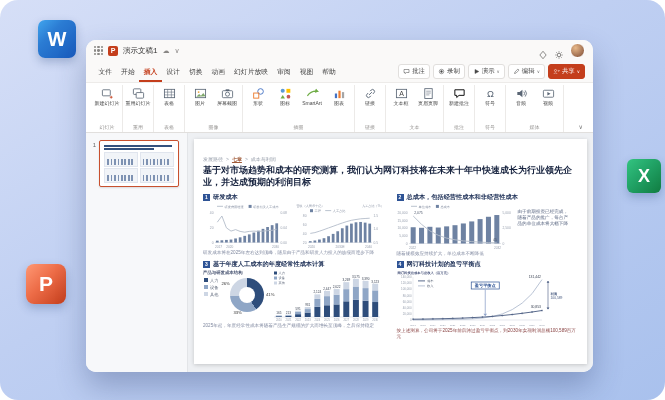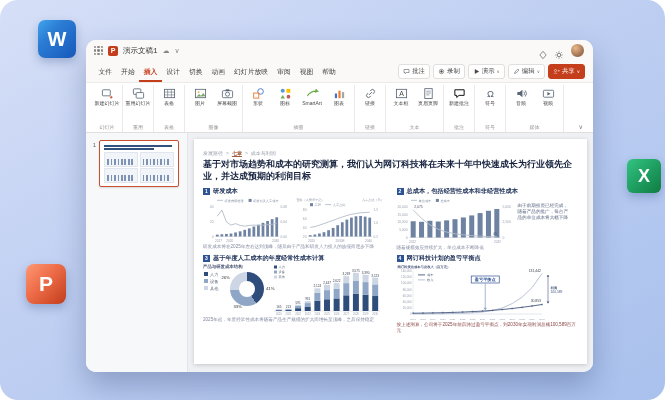--- a/index.html
+++ b/index.html
@@ -64,21 +64,21 @@
           display:flex;gap:3px;}
   .thumb-num{font-size:6px;color:#666;width:6px;text-align:right;margin-top:2px;}
   .thumb{width:78px;height:45px;background:#fff;border:1.5px solid #c8502e;border-radius:2px;
          position:relative;overflow:hidden;box-shadow:0 1px 2px rgba(0,0,0,.12);}
   .tl{position:absolute;left:4px;right:6px;height:1.5px;background:#33517e;}
   .tq{position:absolute;width:32px;height:13px;background:#f1f4f8;border:0.5px solid #e0e5ee;}
   .tq::after{content:"";position:absolute;left:2px;right:2px;bottom:1px;height:6px;
      background:repeating-linear-gradient(90deg,#7e92b2 0 1.5px,transparent 1.5px 3.5px);}
   .canvas{flex:1;position:relative;padding:6px 6px;display:flex;justify-content:center;}
   .slide{width:393px;height:225px;background:#fff;box-shadow:0 1px 4px rgba(0,0,0,.18);
-         padding:11px 9px;box-sizing:border-box;}
+         padding:17px 9px;box-sizing:border-box;}
   .crumb{font-size:5px;color:#9aa1ad;display:flex;gap:3px;}
   .crumb .mid{color:#a15c3a;font-weight:bold;text-decoration:underline;}
   .slide-title{margin-top:3px;font-size:9px;font-weight:bold;color:#17233f;line-height:1.32;}
   .panels{display:grid;grid-template-columns:1fr 1fr;column-gap:12px;row-gap:3px;margin-top:4px;}
   .panel-head{display:flex;align-items:center;gap:3px;margin-bottom:1px;}
   .badge{min-width:7px;height:7px;background:#2e5395;color:#fff;font-size:5px;font-weight:bold;
          display:flex;align-items:center;justify-content:center;}
   .panel-title{font-size:6.2px;font-weight:bold;color:#24365c;white-space:nowrap;}
   .caption{font-size:4.6px;color:#8089a0;line-height:1.3;margin-top:1px;}
   .caption.red{color:#8a4343;}

